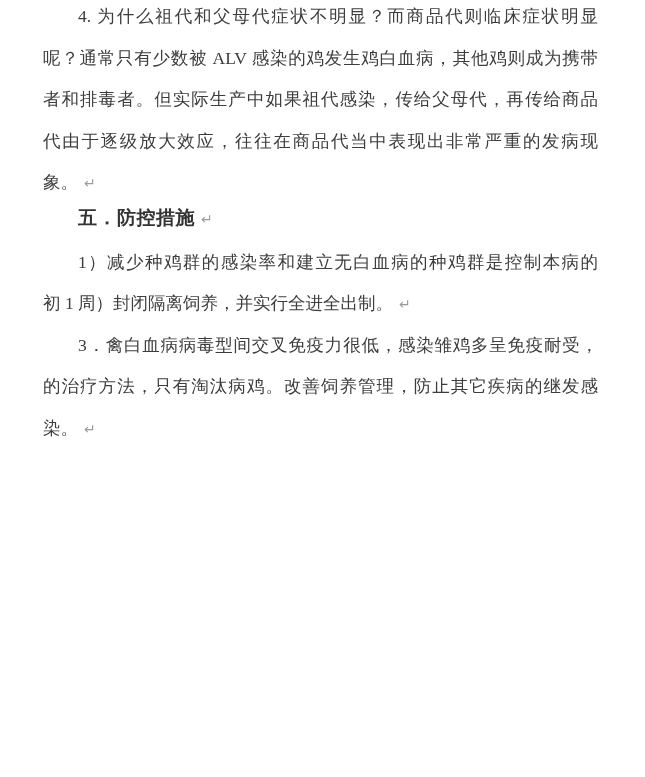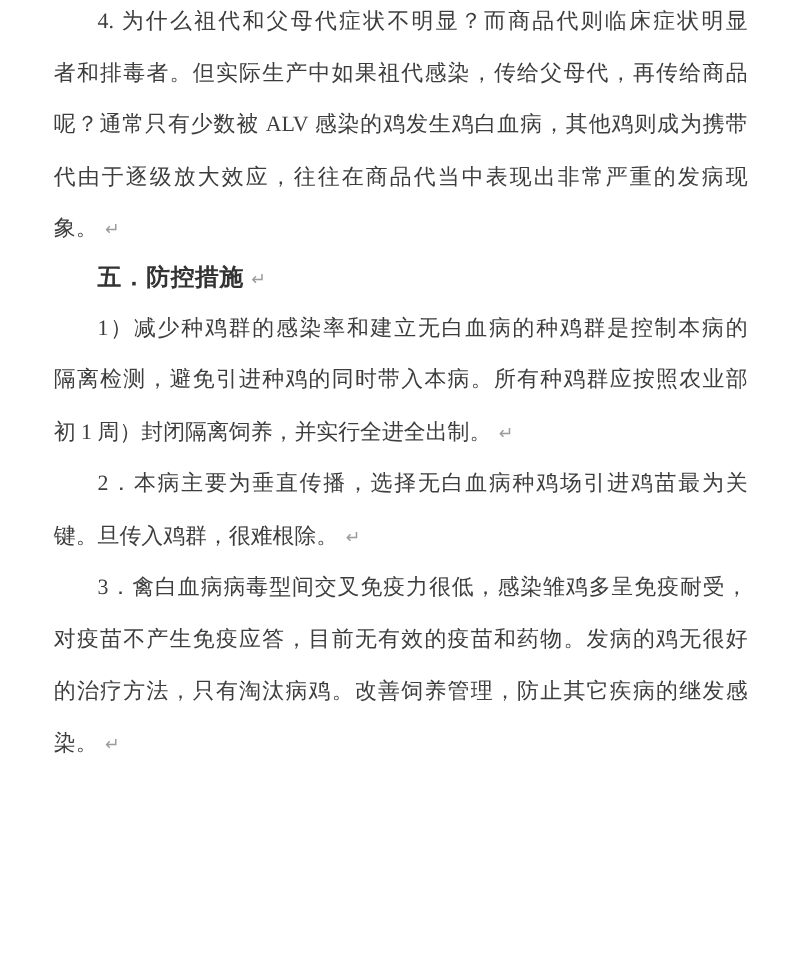--- a/index.html
+++ b/index.html
@@ -30,21 +30,21 @@
   }
   
   .j {
     text-align: justify;
     text-align-last: justify;
   }
   
   .ind { text-indent: 35px; }
   .heading-line {
     height: 38px;
-    line-height: 38px;
+    line-height: 28px;
     font-family: "Liberation Sans", "DejaVu Sans", sans-serif;
     font-weight: bold;
     font-size: 19px;
     color: #333333;
     letter-spacing: 0.5px;
   }
   .pmark {
     color: #9b9b9b;
     font-size: 14px;
     margin-left: 6px;
@@ -52,45 +52,39 @@
     font-weight: normal;
   }
 </style>
 </head>
 <body>
 
 <div class="text-block">
 
   <div class="para">
     <div class="line j ind"><span>4. 为什么祖代和父母代症状不明显？而商品代则临床症状明显</span></div>
+    <div class="line j"><span>呢？通常只有少数被 ALV 感染的鸡发生鸡白血病，其他鸡则成为携带</span></div>
     <div class="line j"><span>者和排毒者。但实际生产中如果祖代感染，传给父母代，再传给商品</span></div>
-    <div class="line j"><span>呢？通常只有少数被 ALV 感染的鸡发生鸡白血病，其他鸡则成为携带</span></div>
     <div class="line j"><span>代由于逐级放大效应，往往在商品代当中表现出非常严重的发病现</span></div>
     <div class="line"><span>象。</span><span class="pmark">↵</span></div>
   </div>
 
   <div class="para">
     <div class="line heading-line ind"><span>五．防控措施</span><span class="pmark">↵</span></div>
   </div>
 
 
   <div class="para">
     <div class="line j ind"><span>1）减少种鸡群的感染率和建立无白血病的种鸡群是控制本病的</span></div>
-    <div class="line j"><span>隔离检测，避免引进种鸡的同时带入本病。所有种鸡群应按照农业部</span></div>
   </div>
 
   <div class="para">
     <div class="line"><span>初 1 周）封闭隔离饲养，并实行全进全出制。</span><span class="pmark">↵</span></div>
   </div>
 
-  <div class="para">
-    <div class="line j ind"><span>2．本病主要为垂直传播，选择无白血病种鸡场引进鸡苗最为关</span></div>
-    <div class="line"><span>键。旦传入鸡群，很难根除。</span><span class="pmark">↵</span></div>
-  </div>
 
   <div class="para">
     <div class="line j ind"><span>3．禽白血病病毒型间交叉免疫力很低，感染雏鸡多呈免疫耐受，</span></div>
-    <div class="line j"><span>对疫苗不产生免疫应答，目前无有效的疫苗和药物。发病的鸡无很好</span></div>
     <div class="line j"><span>的治疗方法，只有淘汰病鸡。改善饲养管理，防止其它疾病的继发感</span></div>
     <div class="line"><span>染。</span><span class="pmark">↵</span></div>
   </div>
 
 </div>
 
 </body></html>

